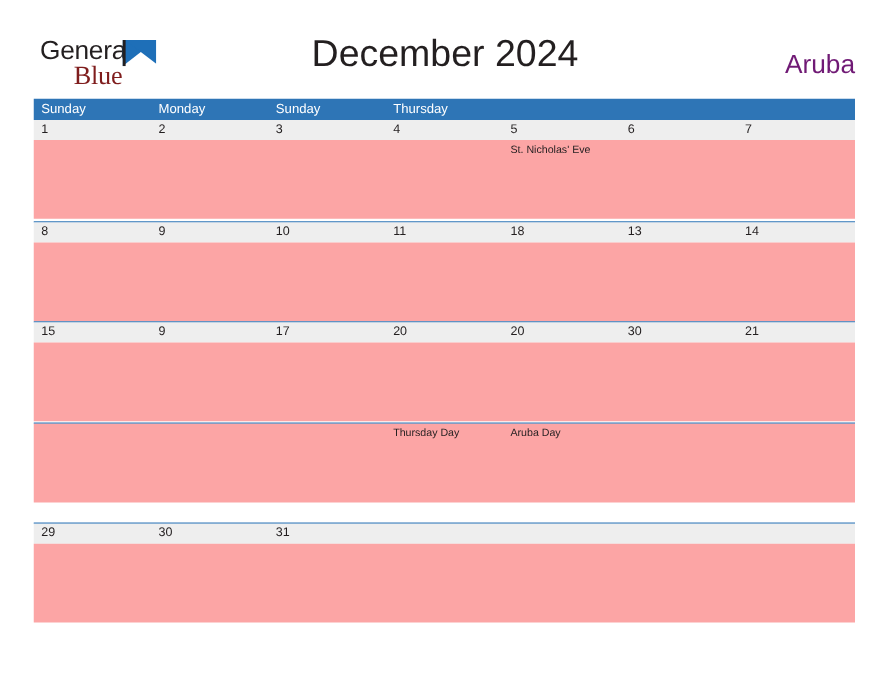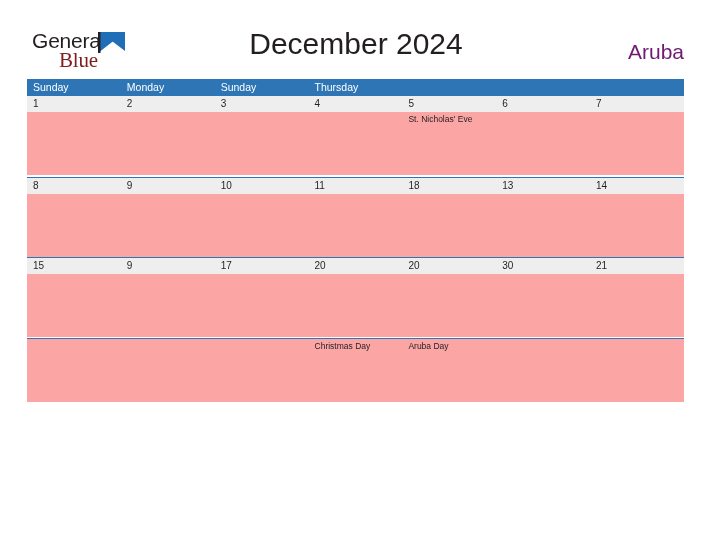--- a/index.html
+++ b/index.html
@@ -260,25 +260,45 @@
             <div class="event-cell"></div>
             <div class="event-cell"></div>
           </div>
         </div>
         <div class="week-row">
           <div class="week-cells">
             <div class="event-cell"></div>
             <div class="event-cell"></div>
             <div class="event-cell"></div>
             <div class="event-cell">
-              <div class="event-text">Christmas Day</div>
+              <div class="event-text">Thursday Day</div>
             </div>
             <div class="event-cell">
               <div class="event-text">Aruba Day</div>
             </div>
             <div class="event-cell"></div>
             <div class="event-cell"></div>
           </div>
         </div>
+        <div class="week-row">
+          <div class="week-dates">
+            <div class="date-cell">29</div>
+            <div class="date-cell">30</div>
+            <div class="date-cell">31</div>
+            <div class="date-cell empty"></div>
+            <div class="date-cell empty"></div>
+            <div class="date-cell empty"></div>
+            <div class="date-cell empty"></div>
+          </div>
+          <div class="week-cells">
+            <div class="event-cell"></div>
+            <div class="event-cell"></div>
+            <div class="event-cell"></div>
+            <div class="event-cell"></div>
+            <div class="event-cell"></div>
+            <div class="event-cell"></div>
+            <div class="event-cell"></div>
+          </div>
+        </div>
       </div>
   </div>
 
 </div>
 
 </body></html>

